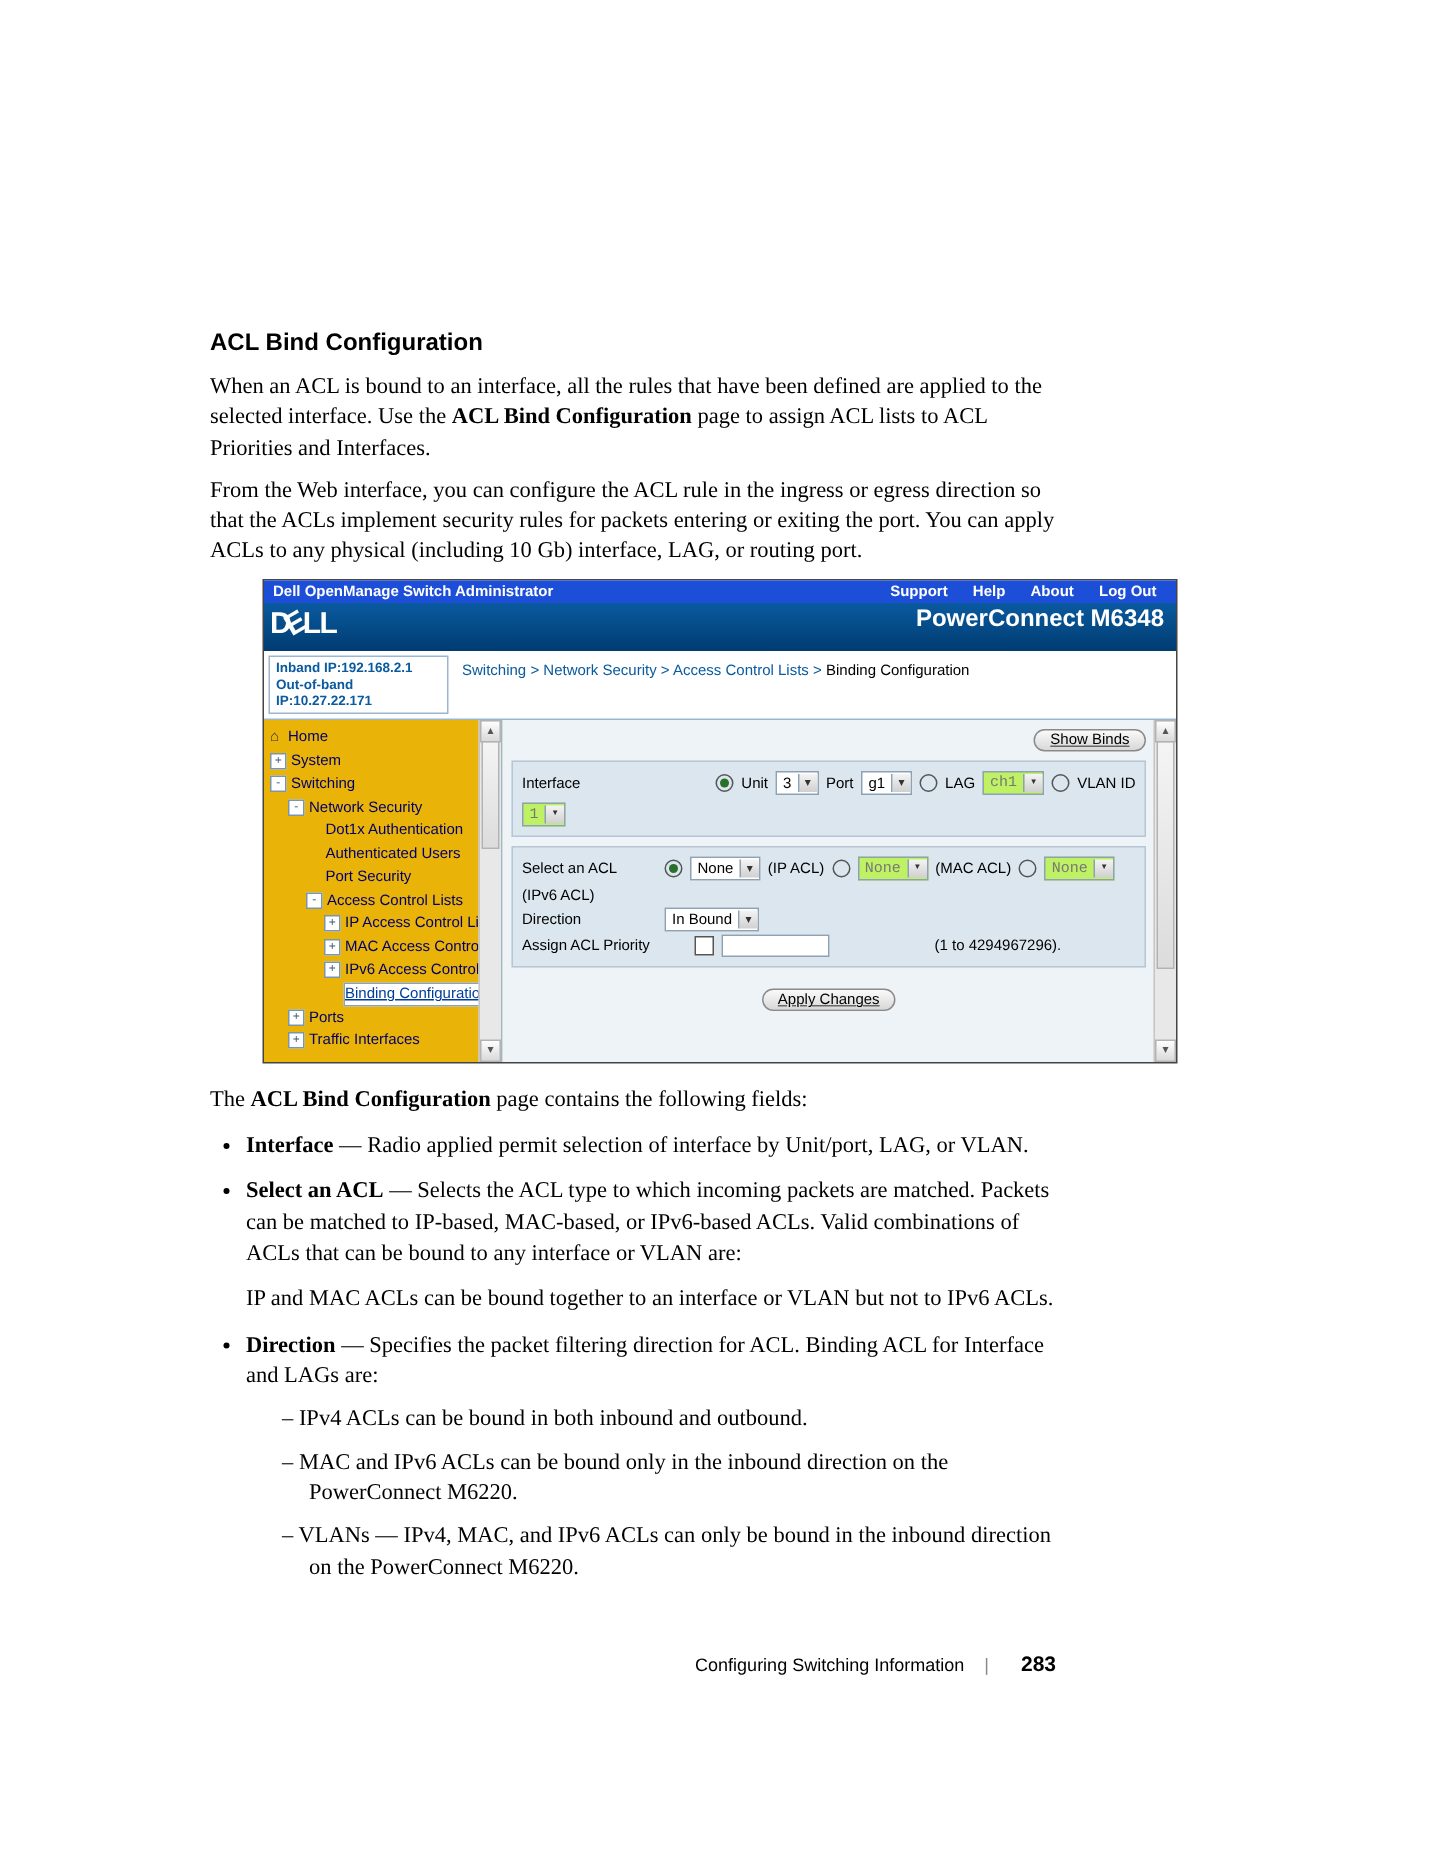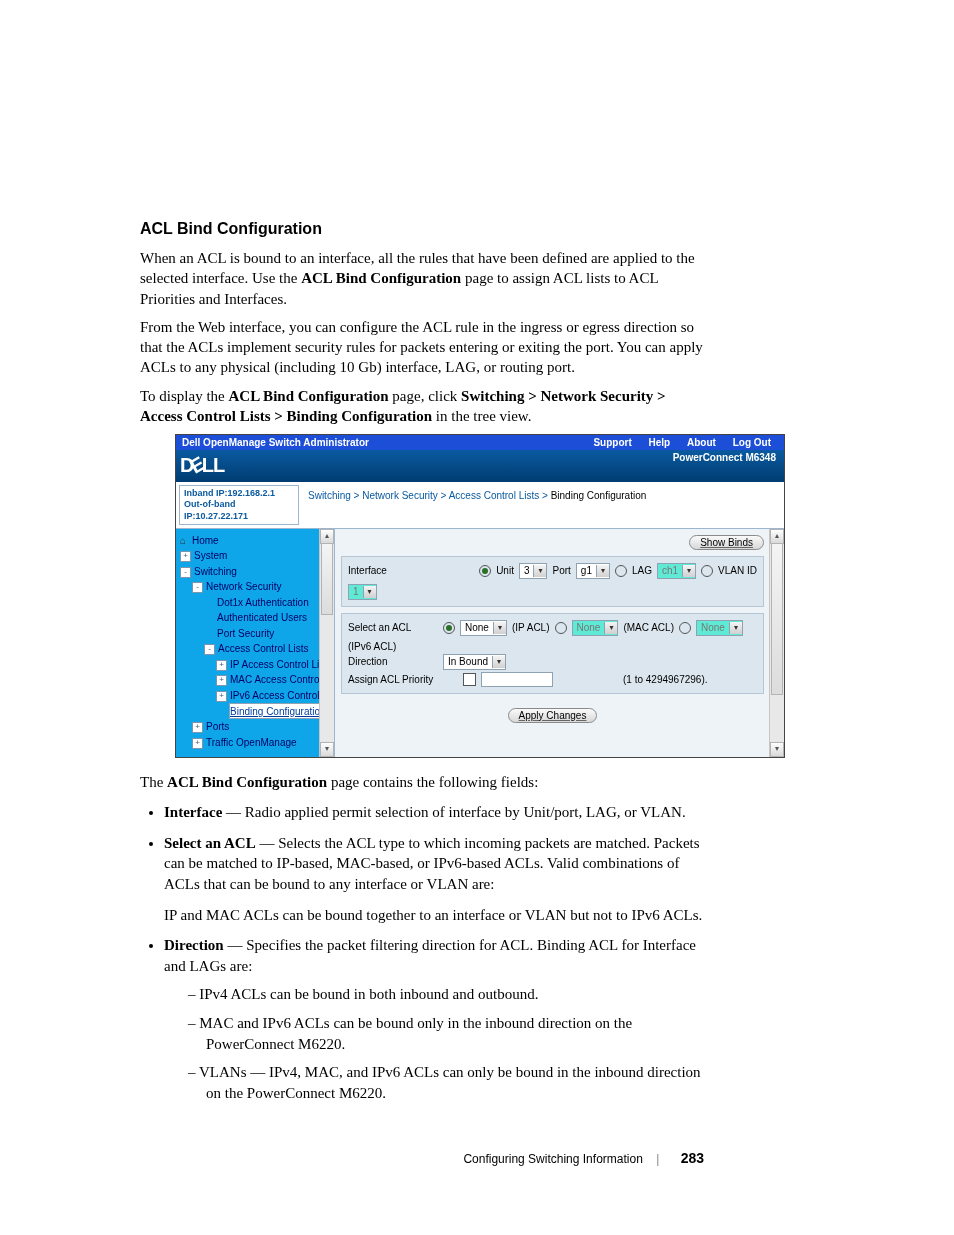--- a/index.html
+++ b/index.html
@@ -117,21 +117,21 @@
     font-size: 20px;
     letter-spacing: -1px;
     color: #fff;
     display: flex; align-items: center;
   }
   .dell-logo .e {
     display: inline-block;
     transform: rotate(-30deg);
     margin: 0 -2px;
   }
-  .ss-brand-right { font-size: 10px; font-weight: bold; color: #fff; }
+  .ss-brand-right { font-size: 16px; font-weight: bold; color: #fff; }
   .ss-ipbar {
     background: #fff;
     border-bottom: 1px solid #9db6cf;
     display: flex;
   }
   .ss-ipbox {
     width: 110px;
     border: 1px solid #9db6cf;
     margin: 3px;
     padding: 2px 4px;
@@ -150,21 +150,21 @@
   .ss-breadcrumb .bc-item { color: #0a5aa0; }
   .ss-breadcrumb .bc-last { color: #000; }
 
   .ss-body {
     display: flex;
     height: 228px;
   }
   .ss-tree {
     width: 158px;
     border-right: 1px solid #9db6cf;
-    background: #0ea5e9;
+    background: #eab308;
     overflow: hidden;
     position: relative;
   }
   .ss-tree-inner {
     padding: 4px 2px 4px 4px;
     font-size: 10px;
     color: #333;
     line-height: 1.55;
   }
   .tree-row { white-space: nowrap; }
@@ -241,21 +241,21 @@
   .radio {
     display: inline-block; width: 10px; height: 10px; border: 1px solid #555; border-radius: 50%; position: relative; vertical-align: middle;
   }
   .radio.checked::after {
     content: ""; position: absolute; top: 2px; left: 2px; right: 2px; bottom: 2px; border-radius: 50%; background: #2a6f2a;
   }
   .sel {
     display: inline-flex; align-items: center;
     border: 1px solid #8fa2b4; background: #fff; height: 14px;
   }
-  .sel.disabled { background: #5eead4; color: #888; }
+  .sel.disabled { background: #bef264; color: #888; font-family: Liberation Mono, monospace; }
   .sel .val { padding: 0 4px; font-size: 10px; }
   .sel .dd {
     width: 12px; height: 12px; border-left: 1px solid #8fa2b4;
     background: linear-gradient(#f4f4f4,#d0d0d0);
     text-align: center; font-size: 8px; line-height: 12px; color: #333;
   }
   .chk {
     display: inline-block; width: 11px; height: 11px; border: 1px solid #555; background: #fff; vertical-align: middle;
   }
   .txt {
@@ -271,23 +271,20 @@
 
   <h2 class="section-title">ACL Bind Configuration</h2>
 
   <p class="body">
     <span>When an ACL is bound to an interface, all the rules that have been defined are applied to the selected interface. Use the </span><span class="field-term">ACL Bind Configuration</span><span> page to assign ACL lists to ACL Priorities and Interfaces.</span>
   </p>
 
   <p class="body">From the Web interface, you can configure the ACL rule in the ingress or egress direction so that the ACLs implement security rules for packets entering or exiting the port. You can apply ACLs to any physical (including 10 Gb) interface, LAG, or routing port.</p>
 
 
-  <p class="body">
-    <span>To display the </span><span class="field-term">ACL Bind Configuration</span><span> page, click </span><span class="field-term">Switching &gt; Network Security &gt; Access Control Lists &gt; Binding Configuration</span><span> in the tree view.</span>
-  </p>
 
 
   <div class="screenshot">
     <div class="ss-titlebar">
       <span>Dell OpenManage Switch Administrator</span>
       <span class="ss-title-right">
         <a>Support</a>
         <a>Help</a>
         <a>About</a>
         <a>Log Out</a>
@@ -322,21 +319,21 @@
             <div class="tree-row ind1"><span class="exp">-</span><span class="tree-link">Network Security</span></div>
             <div class="tree-row ind2"><span style="display:inline-block;width:13px"></span><span class="tree-link">Dot1x Authentication</span></div>
             <div class="tree-row ind2"><span style="display:inline-block;width:13px"></span><span class="tree-link">Authenticated Users</span></div>
             <div class="tree-row ind2"><span style="display:inline-block;width:13px"></span><span class="tree-link">Port Security</span></div>
             <div class="tree-row ind2"><span class="exp">-</span><span class="tree-link">Access Control Lists</span></div>
             <div class="tree-row ind3"><span class="exp">+</span><span class="tree-link">IP Access Control Lists</span></div>
             <div class="tree-row ind3"><span class="exp">+</span><span class="tree-link">MAC Access Control Lists</span></div>
             <div class="tree-row ind3"><span class="exp">+</span><span class="tree-link">IPv6 Access Control Lists</span></div>
             <div class="tree-row ind3"><span style="display:inline-block;width:13px"></span><span class="tree-link sel">Binding Configuration</span></div>
             <div class="tree-row ind1"><span class="exp">+</span><span class="tree-link">Ports</span></div>
-            <div class="tree-row ind1"><span class="exp">+</span><span class="tree-link">Traffic OpenManage</span></div>
+            <div class="tree-row ind1"><span class="exp">+</span><span class="tree-link">Traffic Interfaces</span></div>
           </div>
         <div class="ss-tree-scroll">
           <div class="sbbtn">▴</div>
           <div class="sbthumb"></div>
           <div class="sbbtn" style="position:absolute;bottom:0;left:0;right:0">▾</div>
         </div>
       </div>
 
       <div class="ss-main">
         <div class="ss-main-inner">

